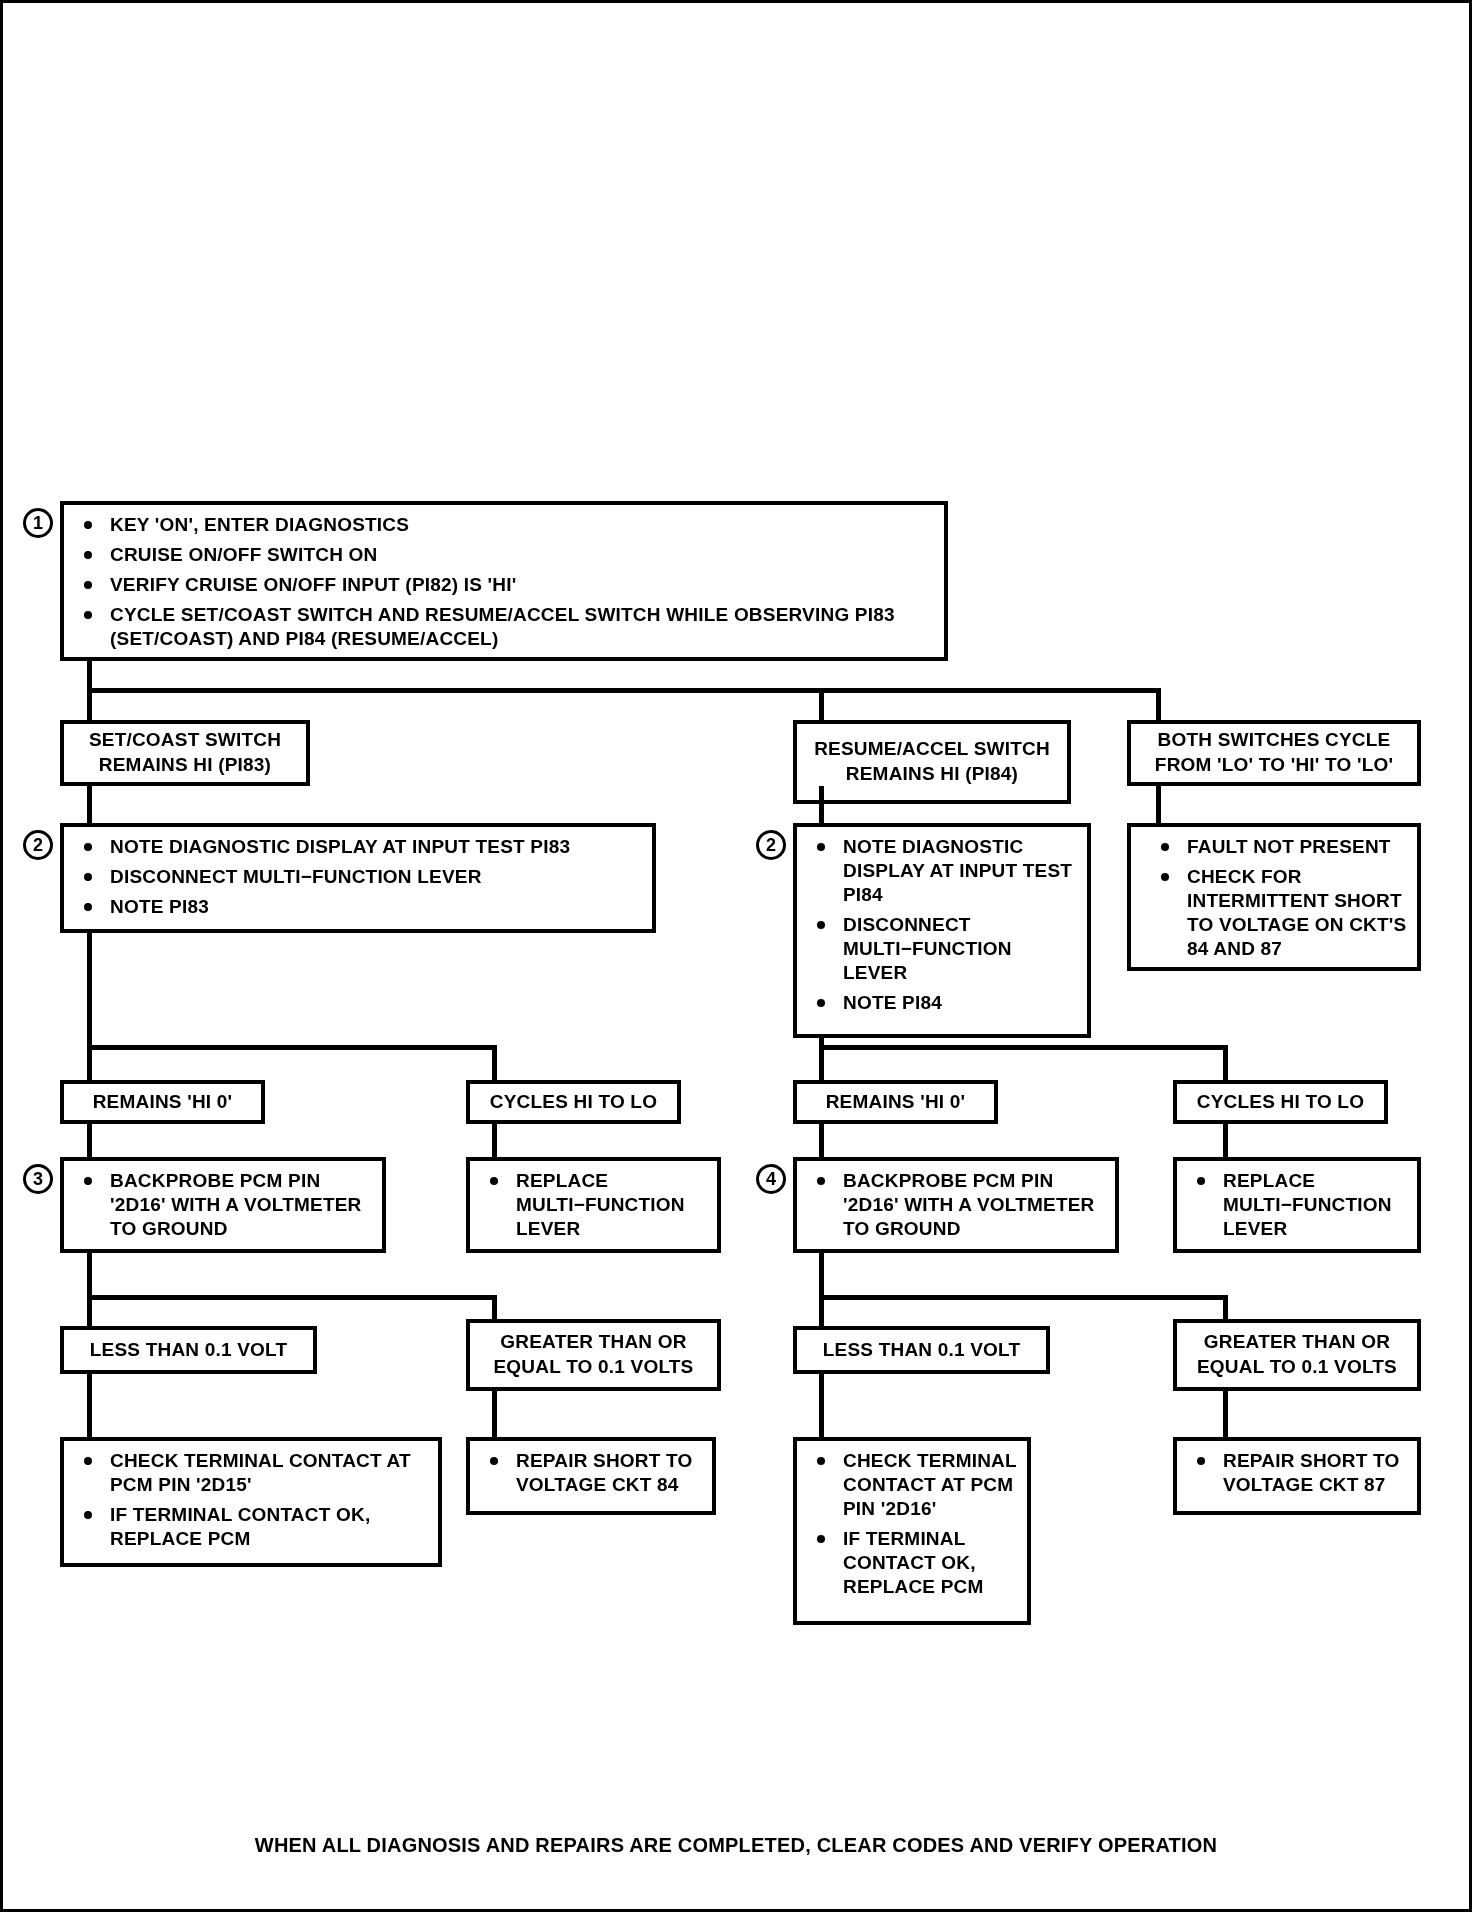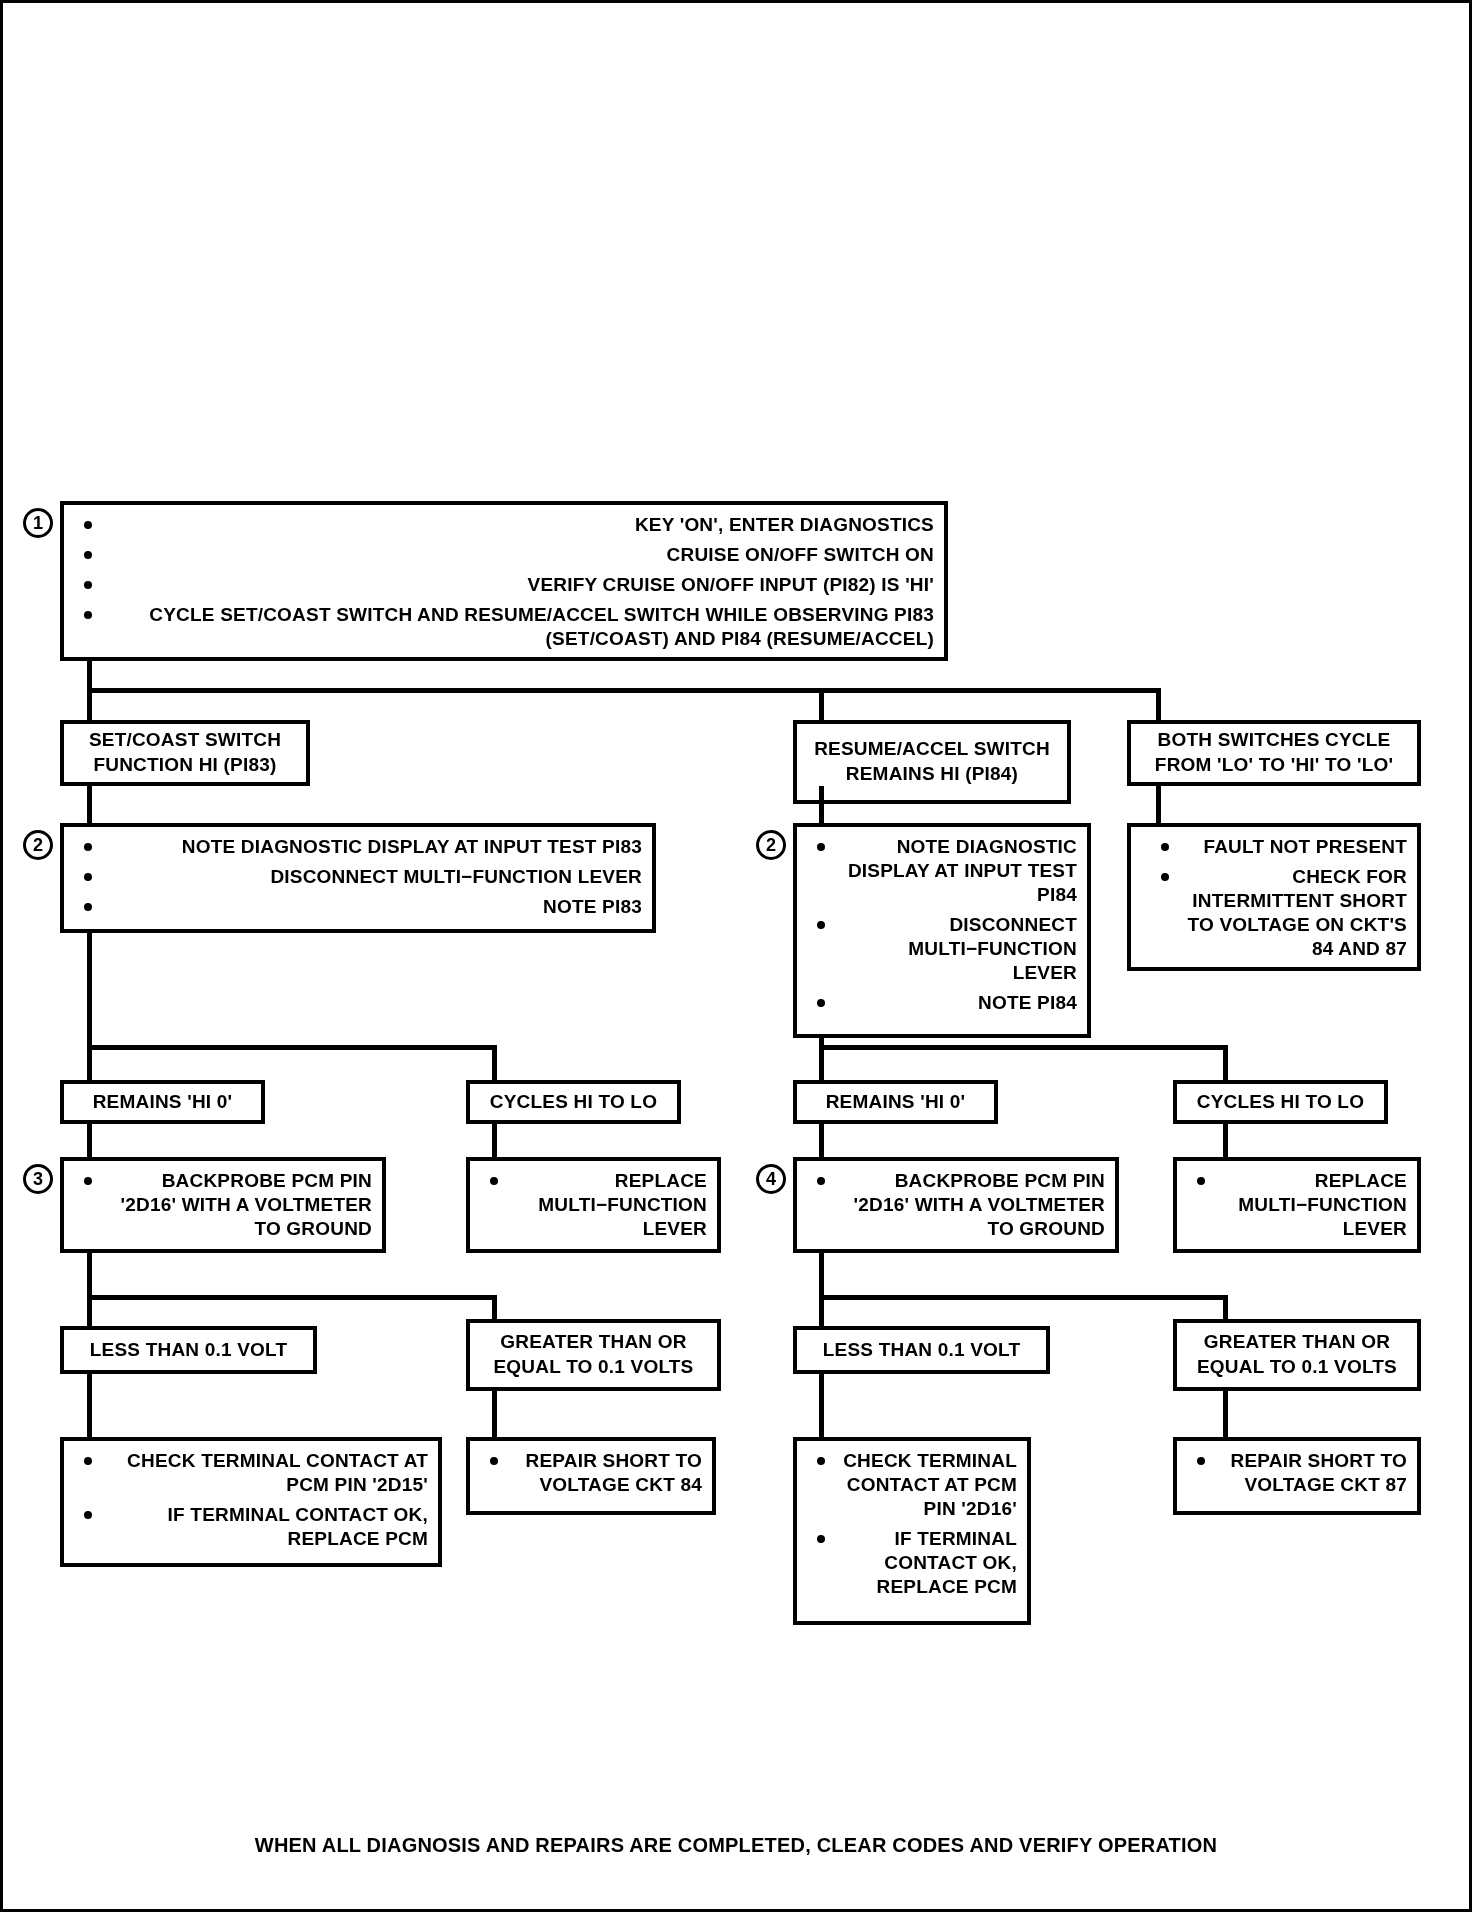--- a/index.html
+++ b/index.html
@@ -41,21 +41,21 @@
     align-items:center;justify-content:center;
     text-align:center;
     font-size:19px;font-weight:bold;line-height:1.30;
     letter-spacing:.2px;
   }
   .ctr div{white-space:nowrap;}
 
   
   ul.bl{
     list-style:none;margin:0;padding:0;
-    font-size:19px;font-weight:bold;line-height:1.26;letter-spacing:.2px;text-align:right;
+    font-size:19px;font-weight:bold;line-height:1.26;letter-spacing:.2px;
   }
   ul.bl li{
     position:relative;padding-left:36px;margin:0 0 6px 0;
   }
   ul.bl li:last-child{margin-bottom:0;}
   ul.bl li::before{
     content:"";position:absolute;left:10px;top:8px;
     width:8px;height:8px;border-radius:50%;background:#000;
   }
 
@@ -92,21 +92,21 @@
   </div>
 
   <div class="abs ln" style="left:84px;top:658px;width:5px;height:30px;"></div>
   <div class="abs ln" style="left:84px;top:685px;width:1074px;height:5px;"></div>
   <div class="abs ln" style="left:84px;top:685px;width:5px;height:33px;"></div>
   <div class="abs ln" style="left:816px;top:685px;width:5px;height:33px;"></div>
   <div class="abs ln" style="left:1153px;top:685px;width:5px;height:33px;"></div>
 
   <div class="abs box ctr" style="left:57px;top:717px;width:250px;height:66px;">
     <div>SET/COAST SWITCH</div>
-    <div>FUNCTION HI (PI83)</div>
+    <div>REMAINS HI (PI83)</div>
   </div>
 
   <div class="abs box ctr" style="left:790px;top:717px;width:278px;height:84px;">
     <div>RESUME/ACCEL SWITCH</div>
     <div>REMAINS HI (PI84)</div>
   </div>
 
   <div class="abs box ctr" style="left:1124px;top:717px;width:294px;height:66px;">
     <div>BOTH SWITCHES CYCLE</div>
     <div>FROM 'LO' TO 'HI' TO 'LO'</div>

